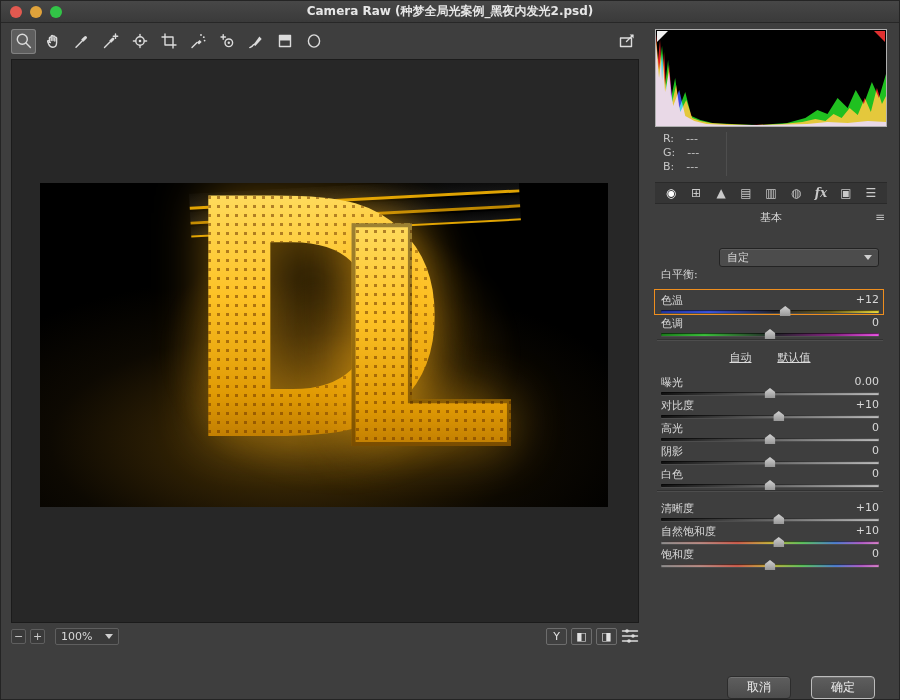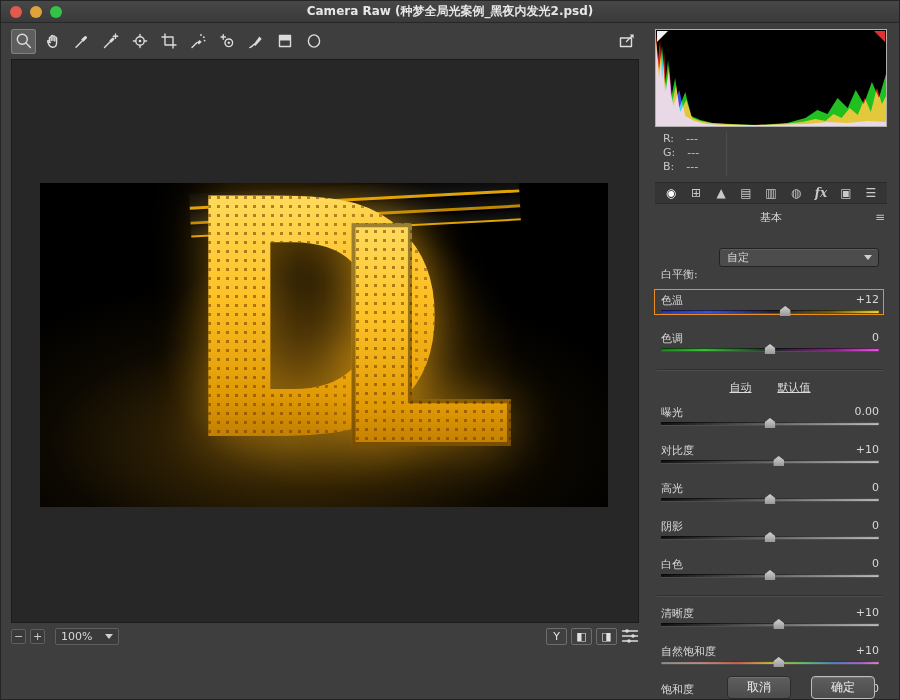--- a/index.html
+++ b/index.html
@@ -83,21 +83,21 @@
   .sec .menu { position:absolute; right:2px; color:#bdbdbd; font-size:12px; }
 
   .controls { margin:3px 14px 0 12px; }
   .wbrow { display:flex; align-items:center; margin:5px 0 11px; }
   .wblabel { width:58px;margin-top:35px; }
   .wbselect { flex:1; height:19px; background:#4c4c4c; border:1px solid #232323; border-radius:3px;
     display:flex; align-items:center; padding:0 7px; position:relative;
     box-shadow:inset 0 1px 0 rgba(255,255,255,.09); }
   .wbselect .caret { position:absolute; right:6px; }
 
-  .srow { position:relative; margin-bottom:18px; }
+  .srow { position:relative; margin-bottom:3px; }
   .srow-top { display:flex; justify-content:space-between; height:13px; }
   .track { position:relative; height:3px; margin-top:4px; border-radius:1px;
     box-shadow:0 1px 0 rgba(255,255,255,.08), inset 0 1px 1px rgba(0,0,0,.65); }
   .thumb { position:absolute; top:-4px; width:11px; height:10px;
     background:linear-gradient(#d2d2d2,#989898);
     clip-path:polygon(50% 0,100% 42%,100% 100%,0 100%,0 42%);
     transform:translateX(-50%); }
   .track-tone { background:linear-gradient(90deg,#121212,#bcbcbc); }
   .track-temperature { background:linear-gradient(90deg,#2335a6 0%,#3c55e0 22%,#23242e 52%,#6e611c 78%,#efdd3a 100%); }
   .track-tint { background:linear-gradient(90deg,#1c821c 0%,#3bc23b 20%,#24242a 52%,#8f258b 80%,#ee55e8 100%); }

